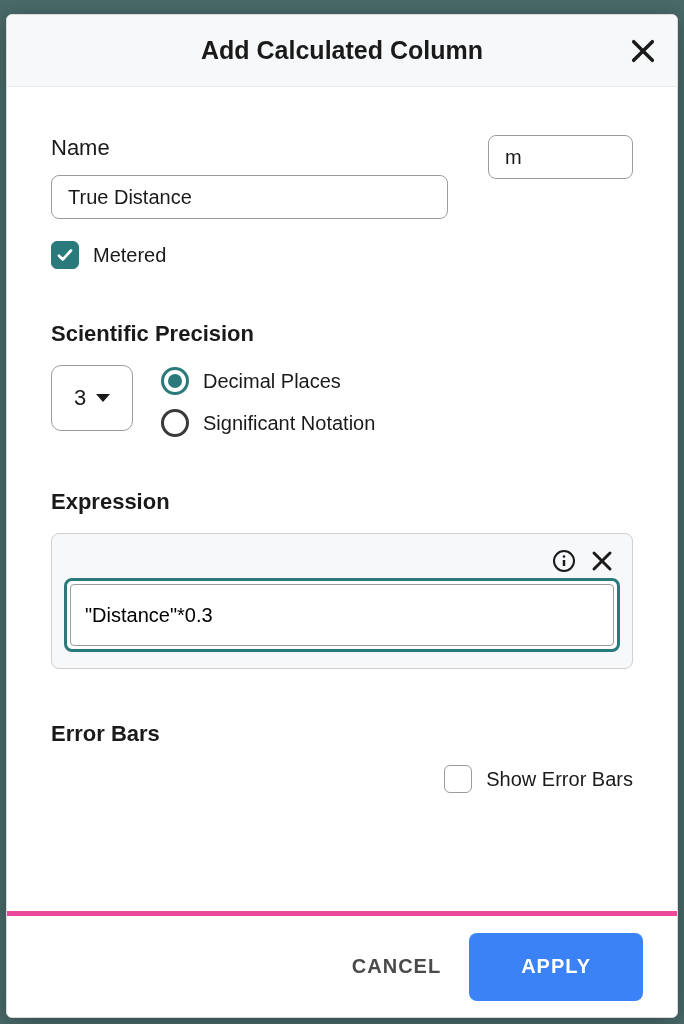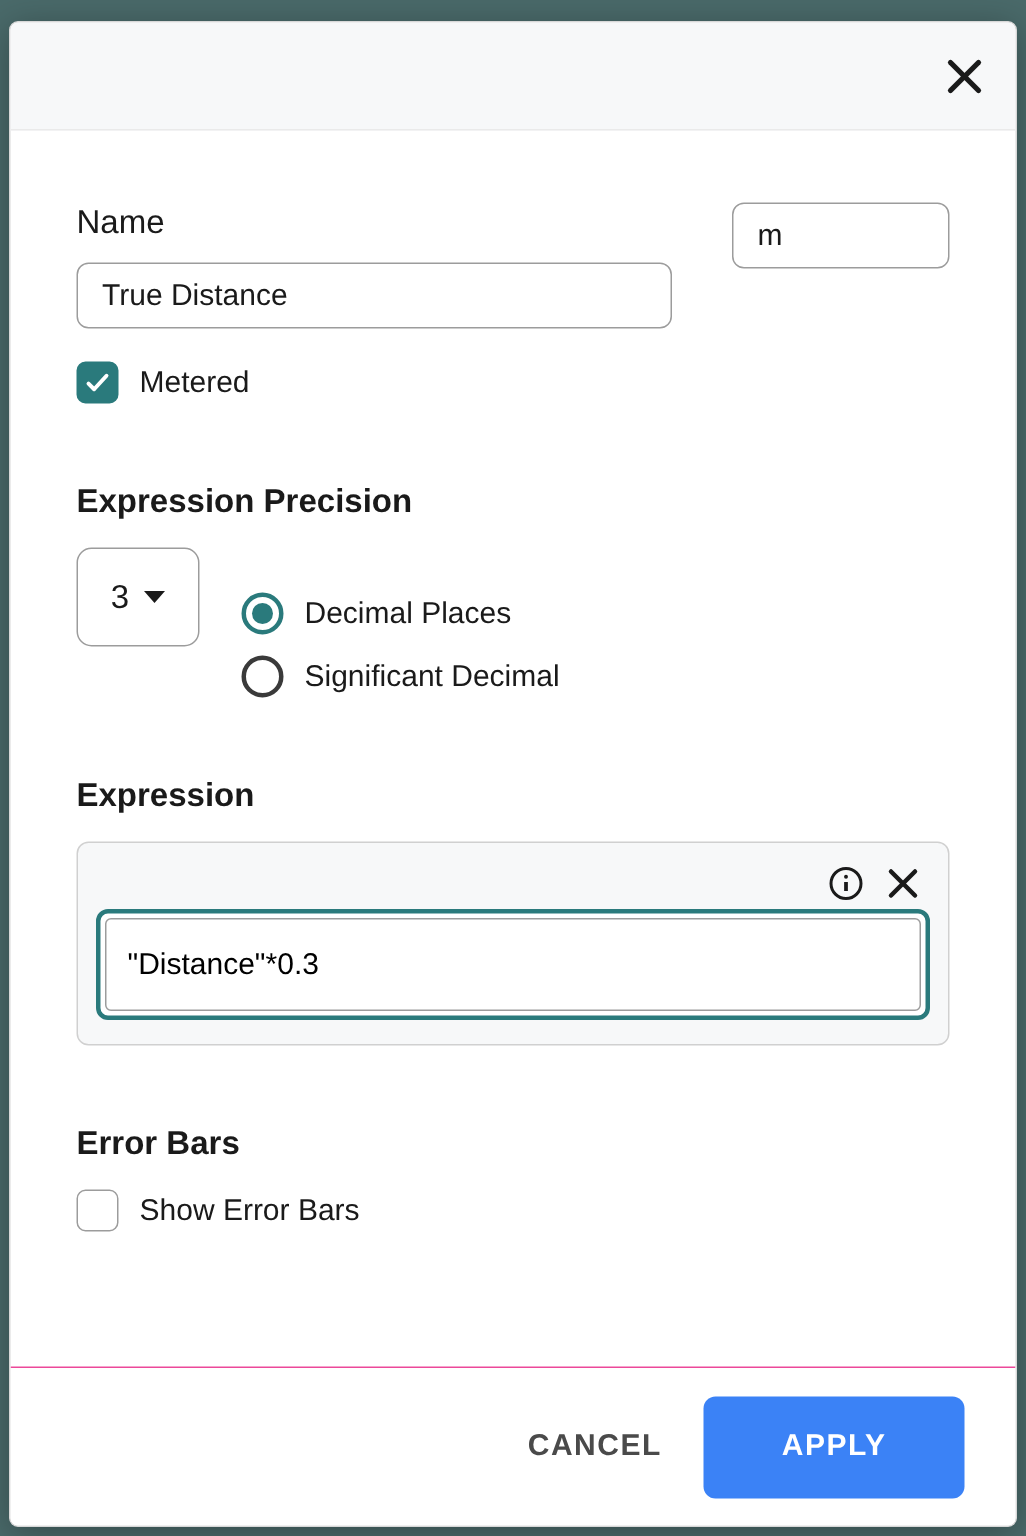--- a/index.html
+++ b/index.html
@@ -137,21 +137,20 @@
     width: 0; height: 0;
     border-left: 7px solid transparent;
     border-right: 7px solid transparent;
     border-top: 8px solid #1a1a1a;
   }
   .radio-group {
     display: flex;
     flex-direction: column;
     gap: 14px;
     padding-top: 2px;
-    margin-top: 28px;
   }
   .radio-row {
     display: flex;
     align-items: center;
     gap: 14px;
     cursor: pointer;
   }
   .radio {
     width: 28px; height: 28px;
     border: 3px solid #2a7a7c;
@@ -203,21 +202,21 @@
     border: 1px solid #9c9c9c;
     border-radius: 4px;
     padding: 0 14px;
     font-size: 20px;
     font-family: inherit;
     outline: none;
     background: #fff;
   }
 
   .modal-footer {
-    border-top: 1px solid #ec4899;
+    border-top: 5px solid #ec4899;
     height: 106px;
     display: flex;
     align-items: center;
     justify-content: flex-end;
     gap: 28px;
     padding: 0 34px;
     background: #fff;
   }
   .btn-cancel {
     font-size: 20px;
@@ -243,20 +242,21 @@
     font-family: inherit;
   }
 </style>
 </head>
 <body>
 
 <div class="backdrop">
   <div class="modal">
 
     <div class="modal-header">
+      <div class="modal-title">Add Calculated Column</div>
       <div class="close-x">
         <svg viewBox="0 0 24 24" fill="none" stroke="#1a1a1a" stroke-width="3" stroke-linecap="round">
           <line x1="4" y1="4" x2="20" y2="20"></line>
           <line x1="20" y1="4" x2="4" y2="20"></line>
         </svg>
       </div>
     </div>
 
     <div class="modal-body">
 
@@ -273,36 +273,36 @@
       <div class="checkbox-row">
         <div class="checkbox checked">
           <svg viewBox="0 0 24 24" fill="none" stroke="#fff" stroke-width="3.5" stroke-linecap="round" stroke-linejoin="round">
             <polyline points="4,13 9,18 20,6"></polyline>
           </svg>
         </div>
         <div class="checkbox-label">Metered</div>
       </div>
 
       <div class="section">
-        <div class="heading">Expression Precision</div>
+        <div class="heading">Scientific Precision</div>
         <div class="precision-row">
           <div class="precision-select">
             <span>3</span>
             <span class="caret"></span>
           </div>
           <div class="radio-group">
             <div class="radio-row">
               <div class="radio">
                   <div class="dot"></div>
                 </div>
               <div class="radio-label">Decimal Places</div>
             </div>
             <div class="radio-row">
               <div class="radio unselected"></div>
-              <div class="radio-label">Significant Decimal</div>
+              <div class="radio-label">Significant Notation</div>
             </div>
           </div>
         </div>
       </div>
 
       <div class="section">
         <div class="heading">Expression</div>
         <div class="expression-box">
           <div class="expression-toolbar">
             <div class="expr-icon">
@@ -320,21 +320,21 @@
             </div>
           </div>
           <div class="expression-input-wrap">
             <input class="expression-input" type="text" value="&quot;Distance&quot;*0.3" style="">
           </div>
         </div>
       </div>
 
       <div class="section">
         <div class="heading">Error Bars</div>
-        <div class="checkbox-row" style="margin-top:0;">
+        <div class="checkbox-row" style="margin-top:0;justify-content:flex-end;">
           <div class="checkbox"></div>
           <div class="checkbox-label">Show Error Bars</div>
         </div>
       </div>
 
     </div>
 
     <div class="modal-footer">
       <button class="btn-cancel">CANCEL</button>
       <button class="btn-apply">APPLY</button>

